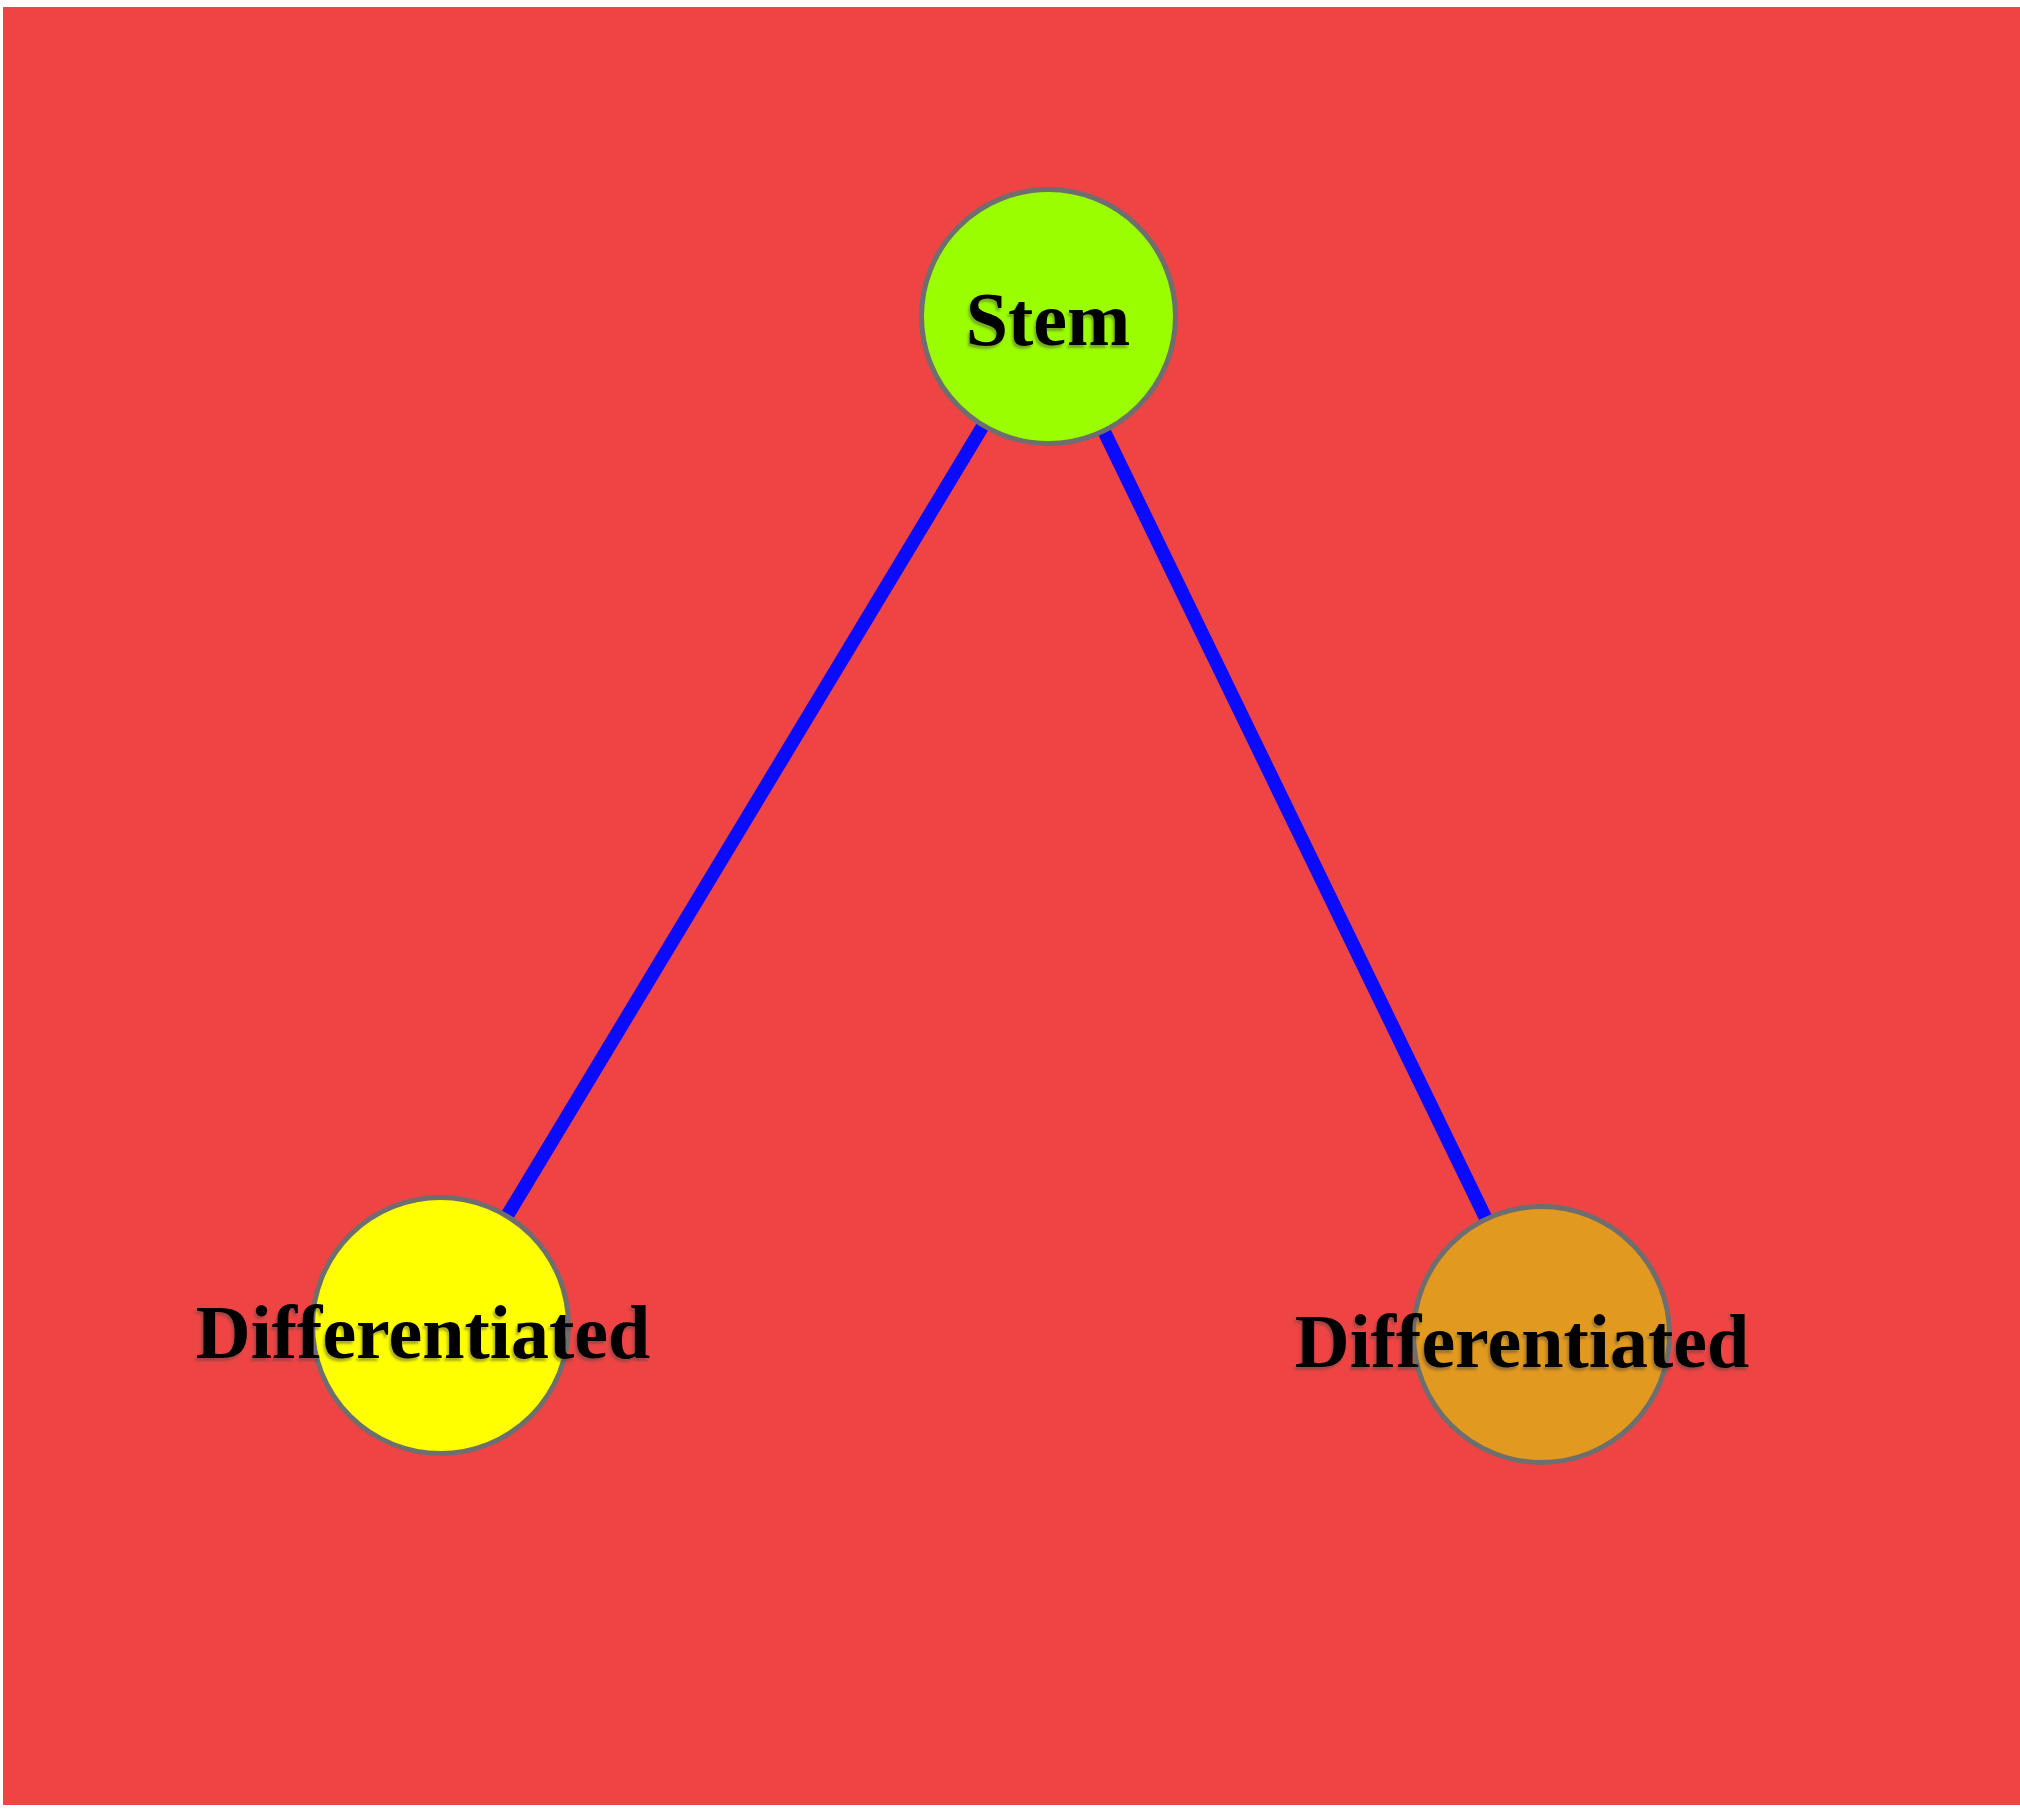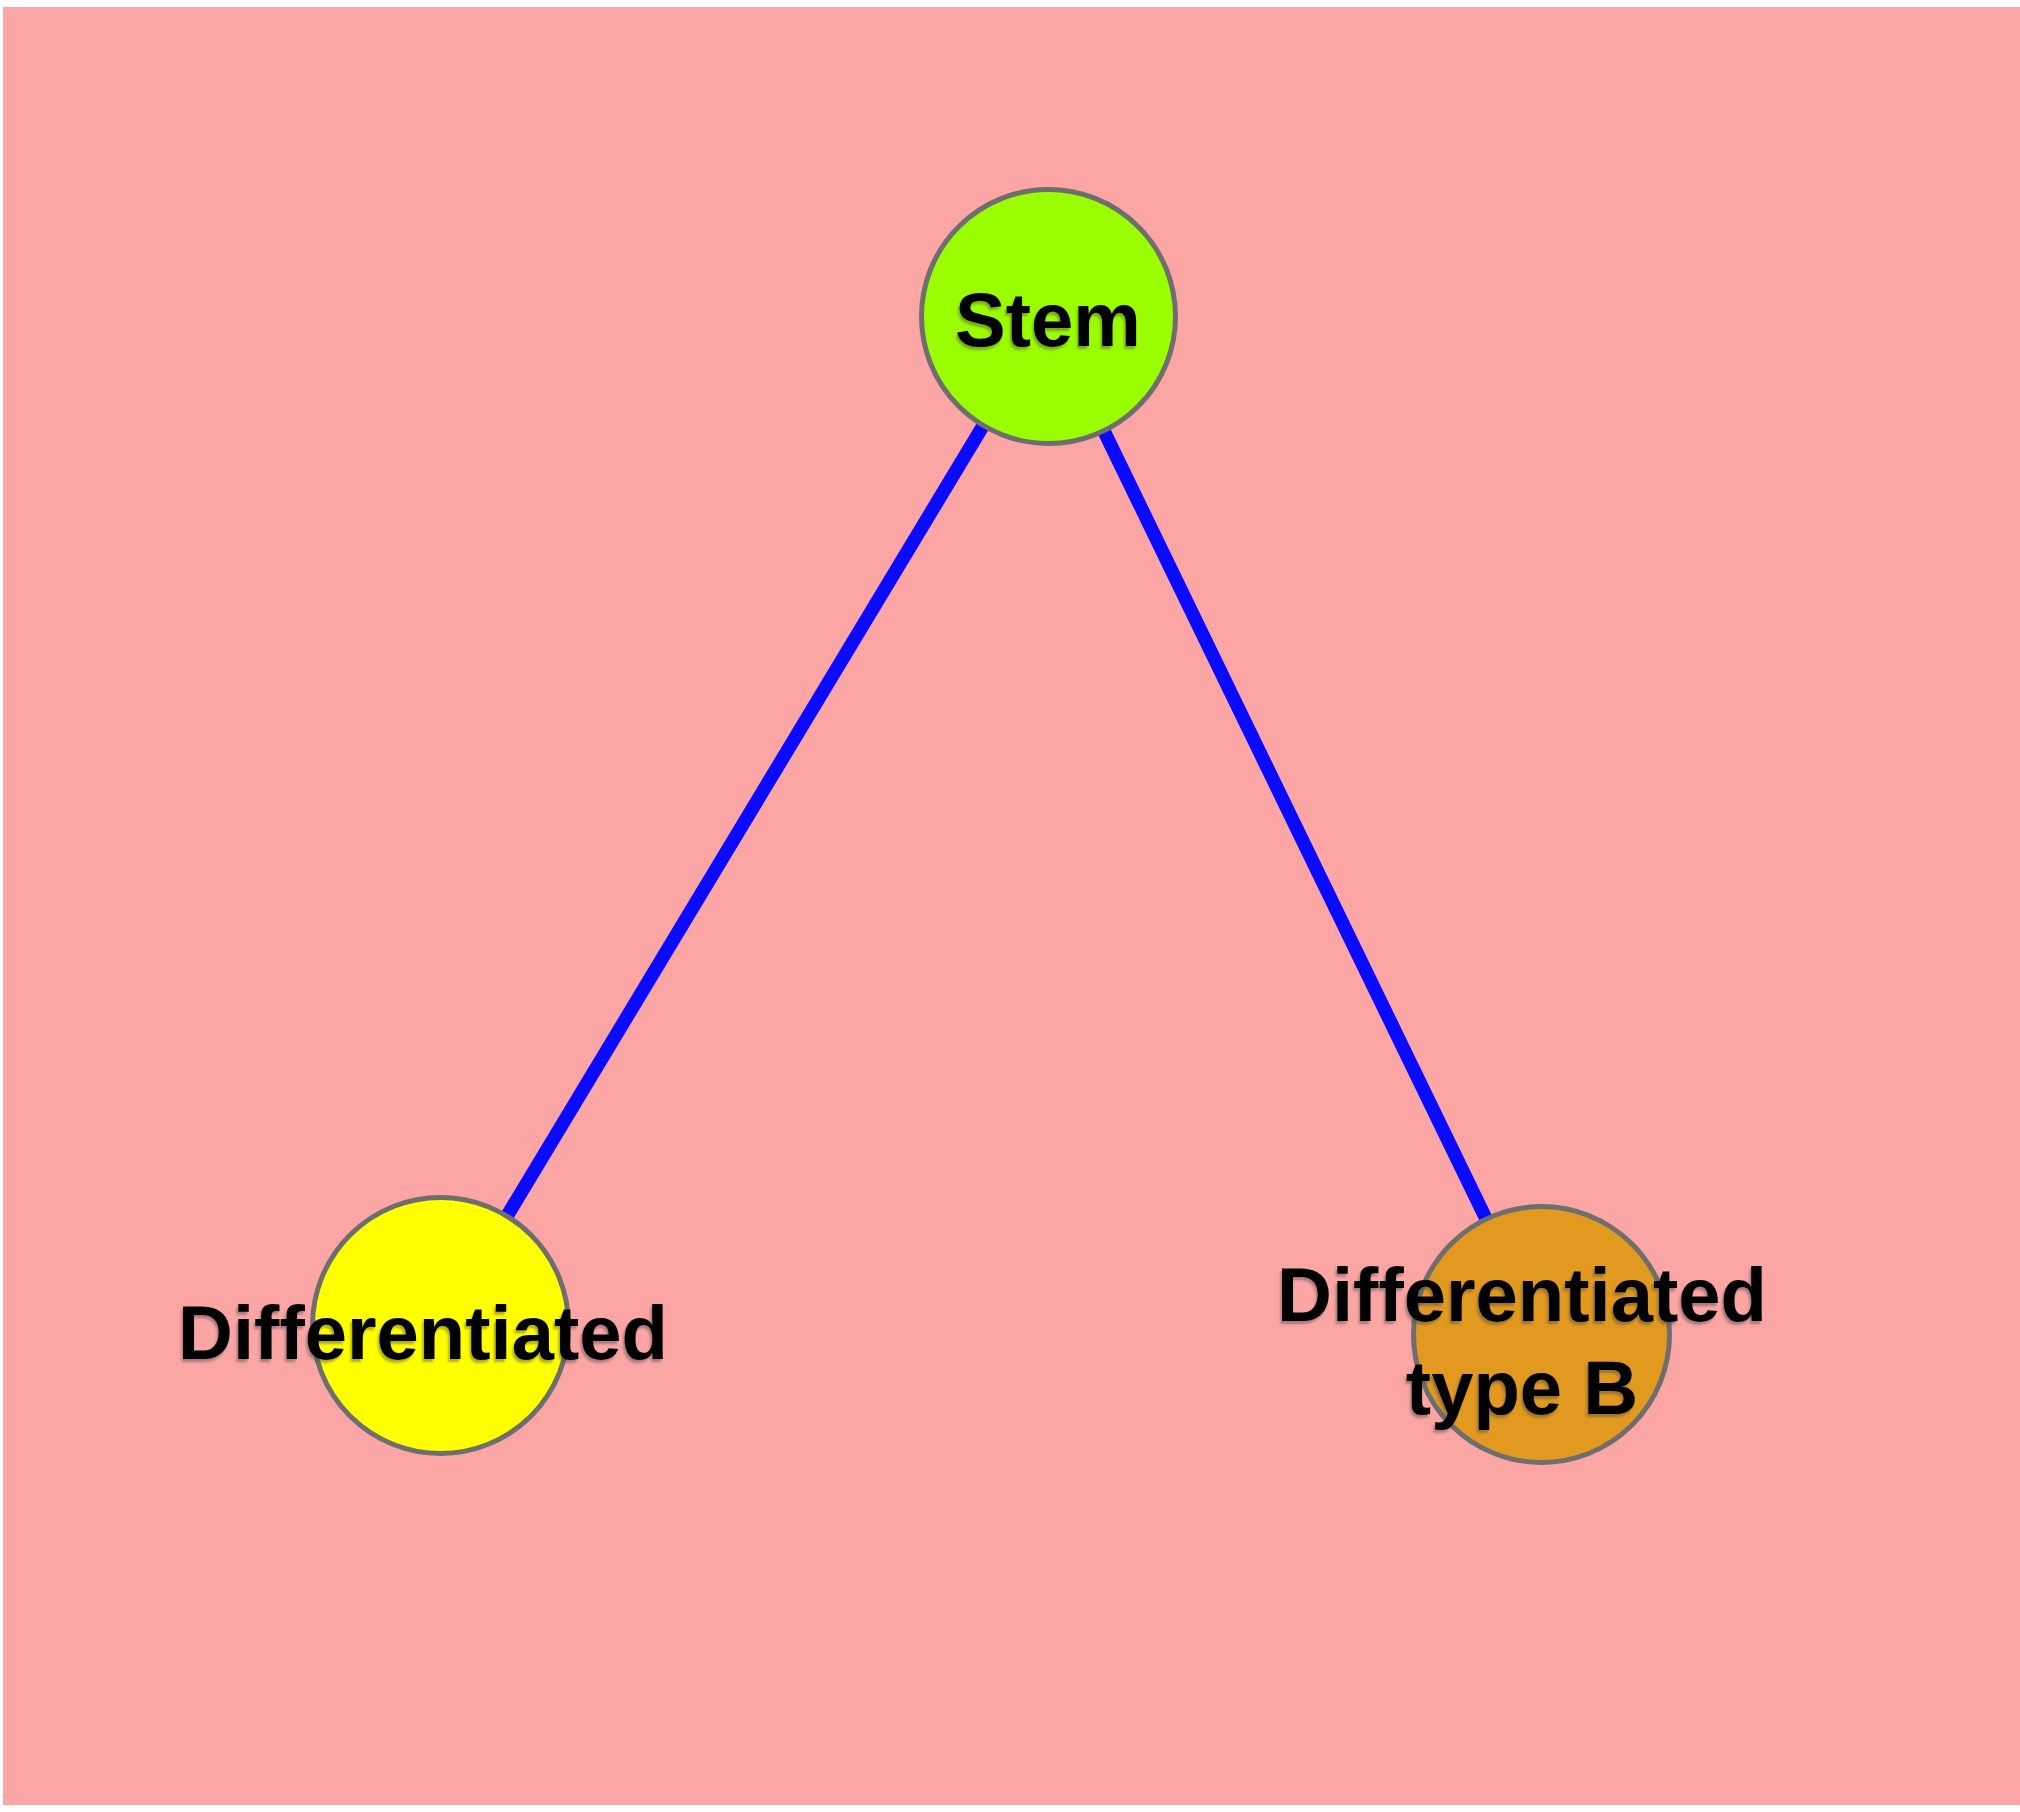--- a/index.html
+++ b/index.html
@@ -46,42 +46,41 @@
     line-height: 93px;
     color: #000000;
     white-space: nowrap;
     text-shadow: -1.7px 3.4px 2.5px rgba(70, 70, 70, 0.45);
   }
   .label-line { display: block; }
 </style>
 </head>
 <body>
 
-<div class="canvas" id="canvas" style="background: #fca5a5;">
+<div class="canvas" id="canvas" style="background: #ef4444; font-family: Liberation Serif, serif;">
 
   <svg class="edge-layer" xmlns="http://www.w3.org/2000/svg" viewBox="0 0 2384 2138" width="2021" height="1812">
     <line class="edge" x1="1237" y1="374" x2="520" y2="1564" stroke="#0A0AFF" stroke-width="16"></line>
     <line class="edge" x1="1237" y1="374" x2="1819" y2="1574" stroke="#0A0AFF" stroke-width="16"></line>
   </svg>
 
   <div class="node" style="left: 919px; top: 187px; width: 259px; height: 259px; background: rgb(154, 254, 0); border-color: rgb(110, 110, 110); border-width: 5.1px;"></div>
   <div class="node" style="left: 310px; top: 1195px; width: 261px; height: 261px; background: rgb(255, 255, 0); border-color: rgb(110, 110, 110); border-width: 5.1px;"></div>
   <div class="node" style="left: 1411px; top: 1204px; width: 261px; height: 261px; background: rgb(226, 153, 31); border-color: rgb(110, 110, 110); border-width: 5.1px;"></div>
 
   <div class="node-label" style="left: 1048px; top: 319px; color: rgb(0, 0, 0);">
     <span class="label-line">Stem</span>
   </div>
 
   <div class="node-label" style="left: 423px; top: 1332px; color: rgb(0, 0, 0);">
     <span class="label-line">Differentiated</span>
   </div>
 
   <div class="node-label" style="left: 1522px; top: 1341px; color: rgb(0, 0, 0);">
     <span class="label-line">Differentiated</span>
-    <span class="label-line">type B</span>
   </div>
 
   <div class="margin-strip top"></div>
   <div class="margin-strip bottom"></div>
   <div class="margin-strip left"></div>
 
 </div>
 
 
 </body></html>

